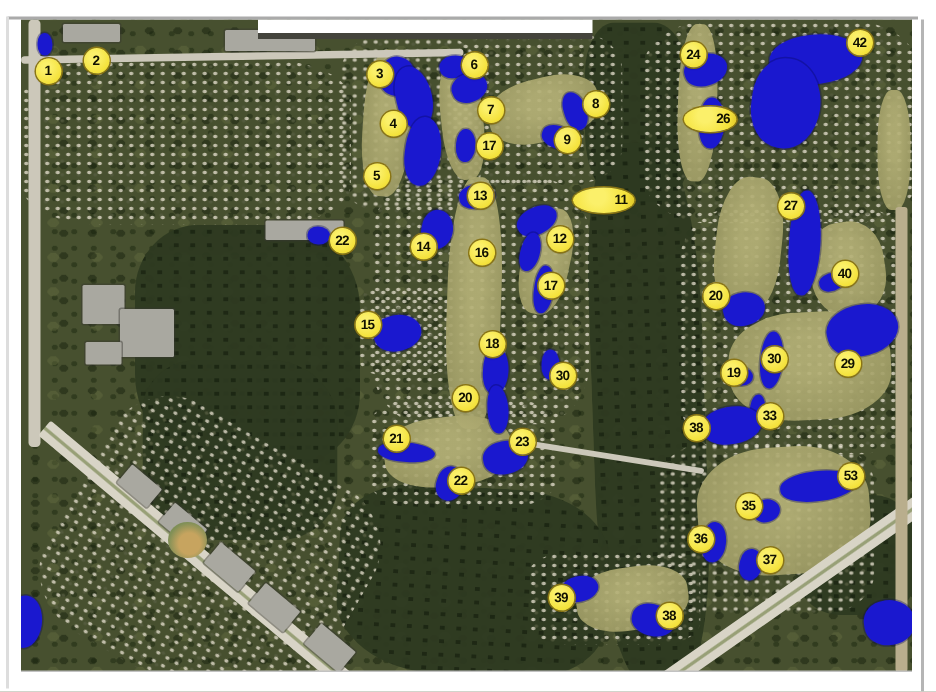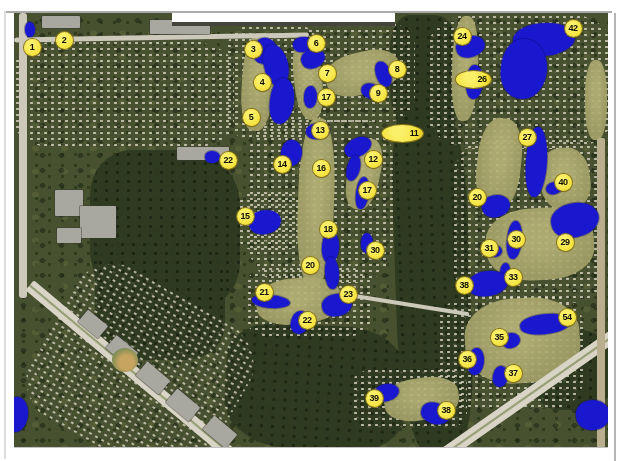--- a/index.html
+++ b/index.html
@@ -182,24 +182,24 @@
     <div class="marker" style="left: 241.5px; top: 270.5px;">21</div>
     <div class="marker" style="left: 284.5px; top: 298.5px;">22</div>
     <div class="marker" style="left: 325.5px; top: 272.5px;">23</div>
     <div class="marker" style="left: 439.5px; top: 14.5px;">24</div>
     <div class="marker" style="left: 550.5px; top: 6.5px;">42</div>
     <div class="marker" style="left: 441.5px; top: 57.5px; padding-left: 18px;">26</div>
     <div class="marker" style="left: 504.5px; top: 115.5px;">27</div>
     <div class="marker" style="left: 454.5px; top: 175.5px;">20</div>
     <div class="marker" style="left: 542.5px; top: 220.5px; text-align: center;">29</div>
     <div class="marker" style="left: 493.5px; top: 217.5px;">30</div>
-    <div class="marker" style="left: 466.5px; top: 226.5px;">31</div>
+    <div class="marker" style="left: 466.5px; top: 226.5px;">19</div>
     <div class="marker" style="left: 441.5px; top: 263.5px;">38</div>
     <div class="marker" style="left: 490.5px; top: 255.5px;">33</div>
-    <div class="marker" style="left: 544.5px; top: 295.5px;">54</div>
+    <div class="marker" style="left: 544.5px; top: 295.5px;">53</div>
     <div class="marker" style="left: 476.5px; top: 315.5px;">35</div>
     <div class="marker" style="left: 444.5px; top: 337.5px;">36</div>
     <div class="marker" style="left: 490.5px; top: 351.5px;">37</div>
     <div class="marker" style="left: 423.5px; top: 388.5px;">38</div>
     <div class="marker" style="left: 351.5px; top: 376.5px;">39</div>
     <div class="marker" style="left: 540.5px; top: 160.5px;">40</div>
     <div class="marker" style="left: 205.5px; top: 138.5px;">22</div>
   </div>
 
 <div class="notch" style="left:172px;top:13px;width:223px;height:9px;"></div>

